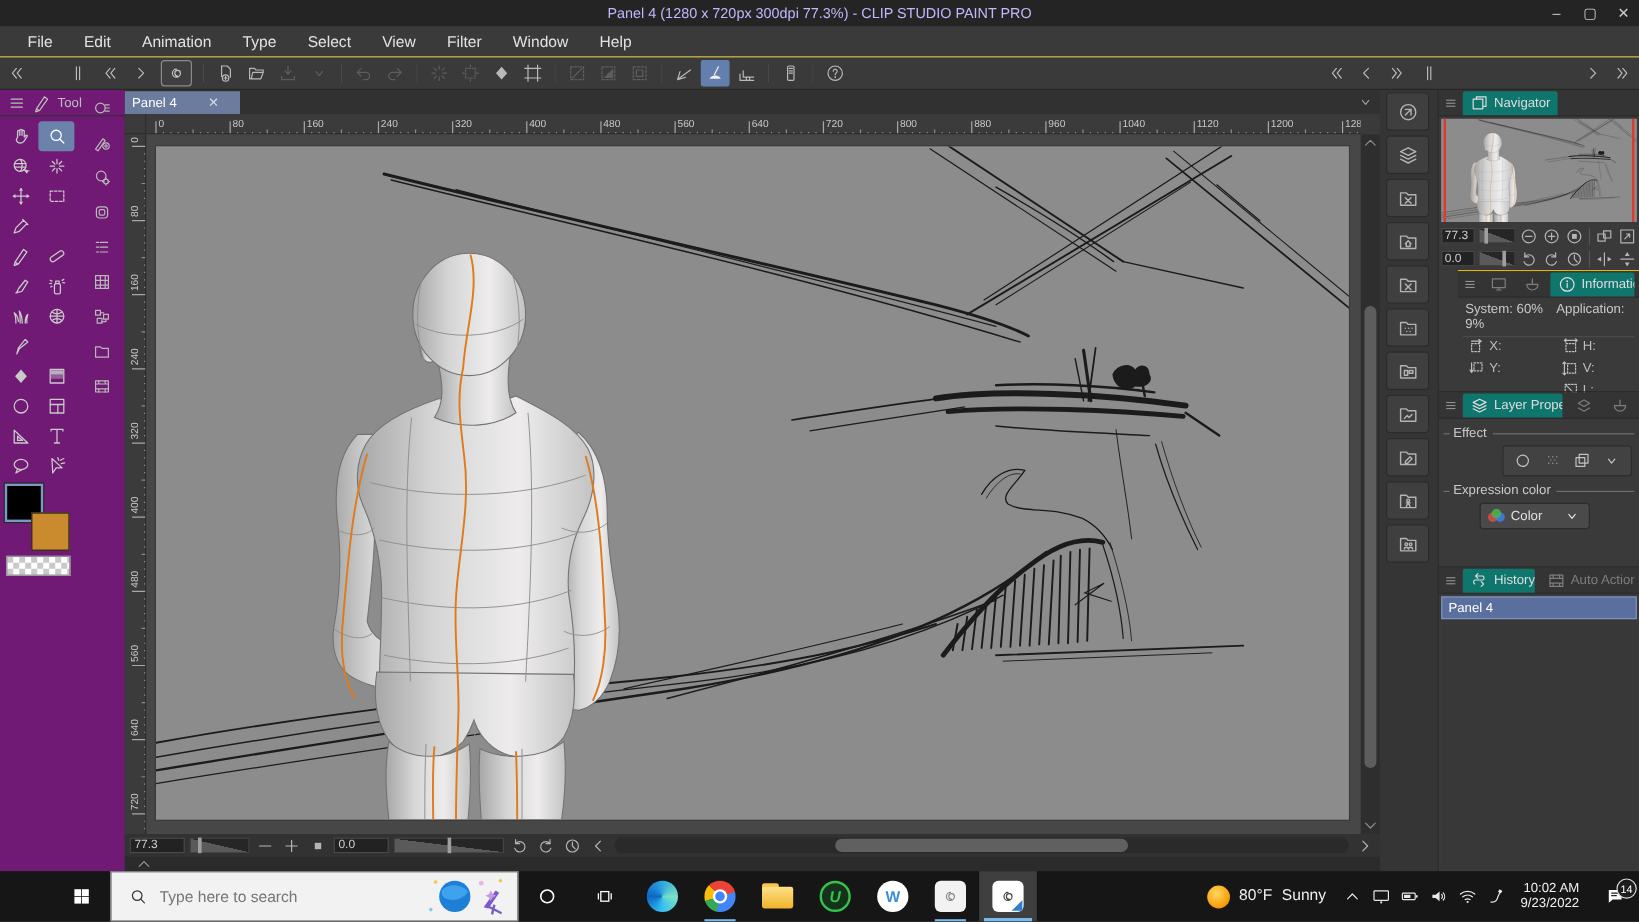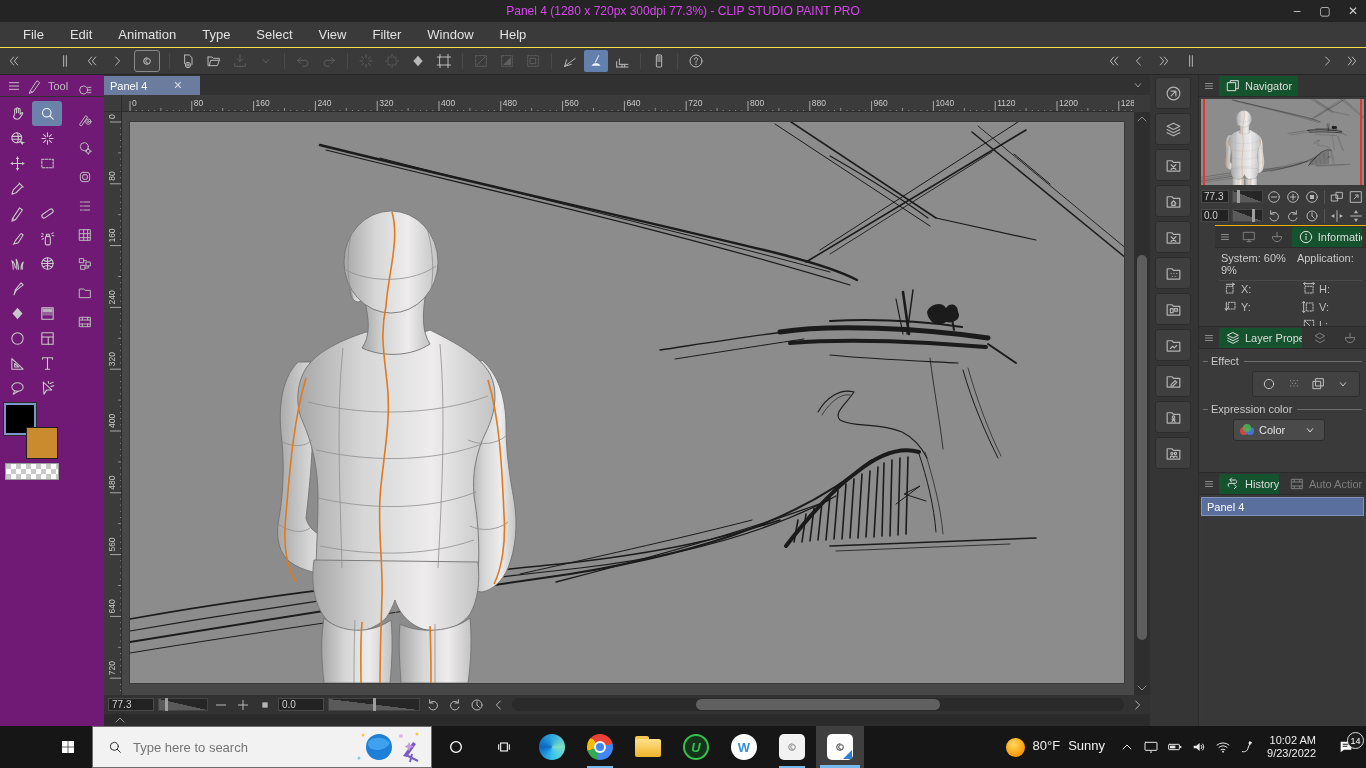--- a/index.html
+++ b/index.html
@@ -2,21 +2,21 @@
 <html><head>
 <meta charset="utf-8">
 <style>
   * { margin:0; padding:0; box-sizing:border-box; }
   html,body { width:1366px; height:768px; overflow:hidden; background:#222; }
   body { font-family:"Liberation Sans", sans-serif; color:#cfcfcf; font-size:11px; -webkit-font-smoothing:antialiased; }
   .screen { position:absolute; inset:0; width:1366px; height:768px; background:#3a3a3a; overflow:hidden; }
 
   
   .titlebar { position:absolute; left:0; top:0; right:0; height:22px; background:#242424; display:flex; align-items:center; justify-content:center; }
-  .titlebar .title { color:#d946ef; font-size:12px; }
+  .titlebar .title { color:#c4b5fd; font-size:12px; }
   .win-controls { position:absolute; right:6px; top:0; height:22px; display:flex; align-items:center; gap:14px; }
   .win-controls span { color:#cfcfcf; font-size:12px; width:14px; text-align:center; cursor:default; }
   .menubar { position:absolute; left:0; top:22px; right:0; height:26px; background:#3a3a3a; border-bottom:1px solid #fde047; display:flex; align-items:center; padding-left:10px; }
   .menu-item { padding:0 13px; font-size:13px; color:#e2e2e2; line-height:25px; }
   .commandbar { position:absolute; left:0; top:48px; right:0; height:27px; background:#3a3a3a; border-bottom:1px solid #262626; display:flex; align-items:center; }
   .cmd-btn { width:24px; height:22px; display:flex; align-items:center; justify-content:center; color:#b9b9b9; background:transparent; border:none; border-radius:2px; margin:0 1px; }
   .cmd-btn.disabled { color:#5e5e5e; }
   .cmd-btn.active { background:#637fae; color:#f2f2f2; }
   .cmd-sep { width:1px; height:16px; background:#2c2c2c; border-right:1px solid #4a4a4a; margin:0 5px; }
   .cmd-logo { width:26px; height:22px; border:1px solid #8a8a8a; border-radius:3px; display:flex; align-items:center; justify-content:center; color:#c5c5c5; margin:0 4px; background:#3f3f3f; }
@@ -70,21 +70,21 @@
   .hscroll .thumb { position:absolute; top:1px; bottom:1px; border-radius:6px; background:#606060; }
   .bottom-strip { position:absolute; left:0; right:0; bottom:0; height:12px; background:#2b2b2b; display:flex; align-items:center; padding-left:8px; color:#9a9a9a; }
 
   
   .dock { position:absolute; right:0; top:0; bottom:0; width:216px; background:#353535; }
   .dock-icons { position:absolute; left:0; top:2px; width:48px; }
   .dock-btn { width:36px; height:32px; margin:0 0 4px 5px; display:flex; align-items:center; justify-content:center; color:#b3b3b3; background:#3f3f3f; border:1px solid #2c2c2c; border-radius:3px; }
   .dock-btn .ic { width:19px; height:19px; }
   .panels { position:absolute; left:48px; right:0; top:0; bottom:0; background:#3a3a3a; border-left:1px solid #2b2b2b; }
   .panel-header { height:22px; background:#343434; border-bottom:1px solid #2b2b2b; display:flex; align-items:center; gap:4px; padding:0 4px; color:#c4c4c4; }
-  .ptab { display:flex; align-items:center; gap:4px; height:20px; padding:0 6px; background:#14532d; border-radius:2px 2px 0 0; font-size:11px; color:#ddd; white-space:nowrap; overflow:hidden; }
+  .ptab { display:flex; align-items:center; gap:4px; height:20px; padding:0 6px; background:#0f766e; border-radius:2px 2px 0 0; font-size:11px; color:#ddd; white-space:nowrap; overflow:hidden; }
   .ptab.dim { background:transparent; color:#7e7e7e; }
   .hamb { color:#a9a9a9; }
   .navigator { position:absolute; left:0; right:0; top:0; height:150px; }
   .nav-thumb { position:absolute; left:2px; right:2px; top:24px; height:86px; background:#8c8c8c; overflow:hidden; }
   .nav-thumb svg.art { position:absolute; inset:0; width:100%; height:100%; }
   .nav-red { position:absolute; top:0; bottom:0; width:2px; background:#e03a2f; }
   .nav-controls { position:absolute; left:2px; right:2px; top:112px; }
   .nav-row { display:flex; align-items:center; gap:3px; height:19px; }
   .nav-box { width:34px; height:13px; background:#222; border:1px solid #4a4a4a; font-size:10px; color:#cfcfcf; padding:0 2px; line-height:11px; }
   .nav-slider { width:40px; }

